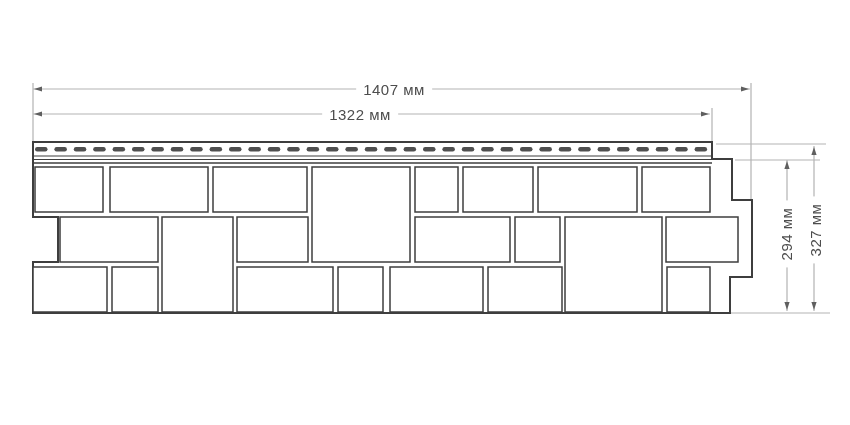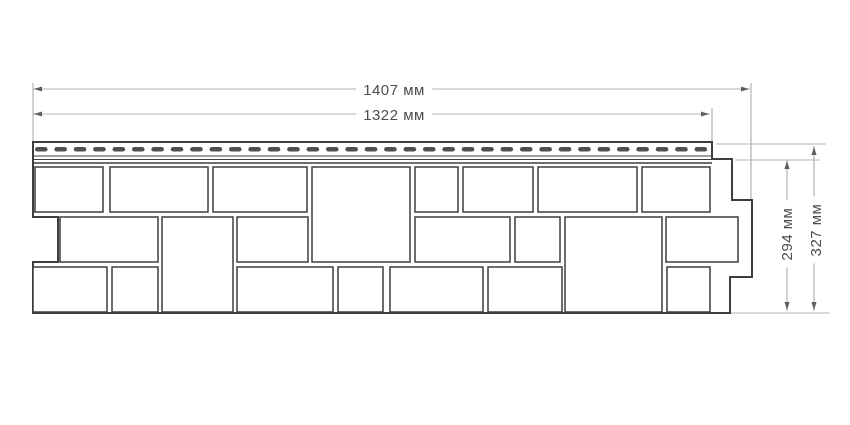--- a/index.html
+++ b/index.html
@@ -118,18 +118,18 @@
       <rect x="112" y="267" width="46" height="45" fill="#ffffff" stroke="#3e3e3e" stroke-width="1.5"></rect>
       <rect x="237" y="267" width="96" height="45" fill="#ffffff" stroke="#3e3e3e" stroke-width="1.5"></rect>
       <rect x="338" y="267" width="45" height="45" fill="#ffffff" stroke="#3e3e3e" stroke-width="1.5"></rect>
       <rect x="390" y="267" width="93" height="45" fill="#ffffff" stroke="#3e3e3e" stroke-width="1.5"></rect>
       <rect x="488" y="267" width="74" height="45" fill="#ffffff" stroke="#3e3e3e" stroke-width="1.5"></rect>
       <rect x="667" y="267" width="43" height="45" fill="#ffffff" stroke="#3e3e3e" stroke-width="1.5"></rect>
     </svg>
 
   <div class="dim-label h" style="left:394px; top:89px;">1407 мм</div>
 
-  <div class="dim-label h" style="left:394px; top:114px;">1322 мм</div>
+  <div class="dim-label h" style="left:360px; top:114px;">1322 мм</div>
 
   <div class="dim-label v" style="left:786px; top:234px;">294 мм</div>
 
   <div class="dim-label v" style="left:815px; top:230px;">327 мм</div>
 </div>
 
 </body></html>

